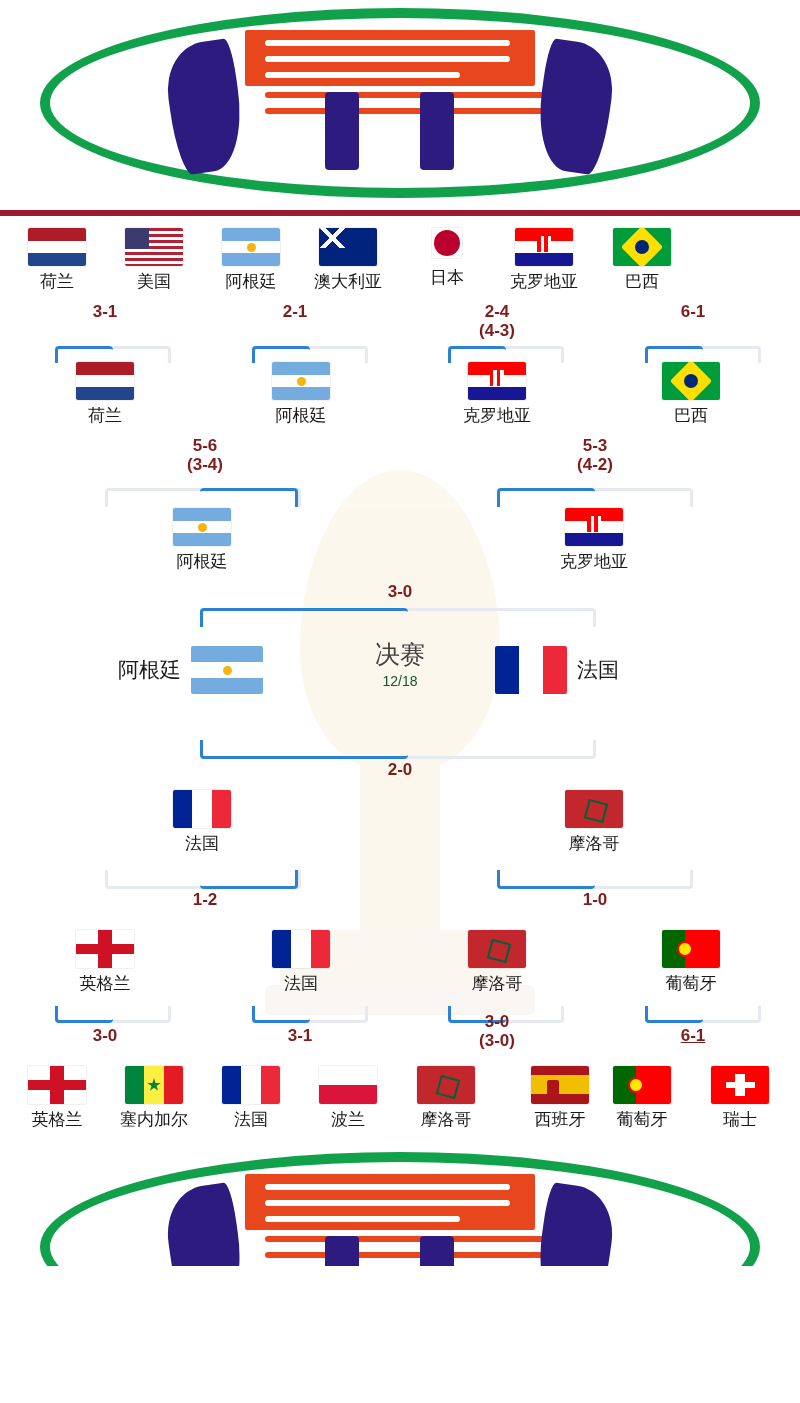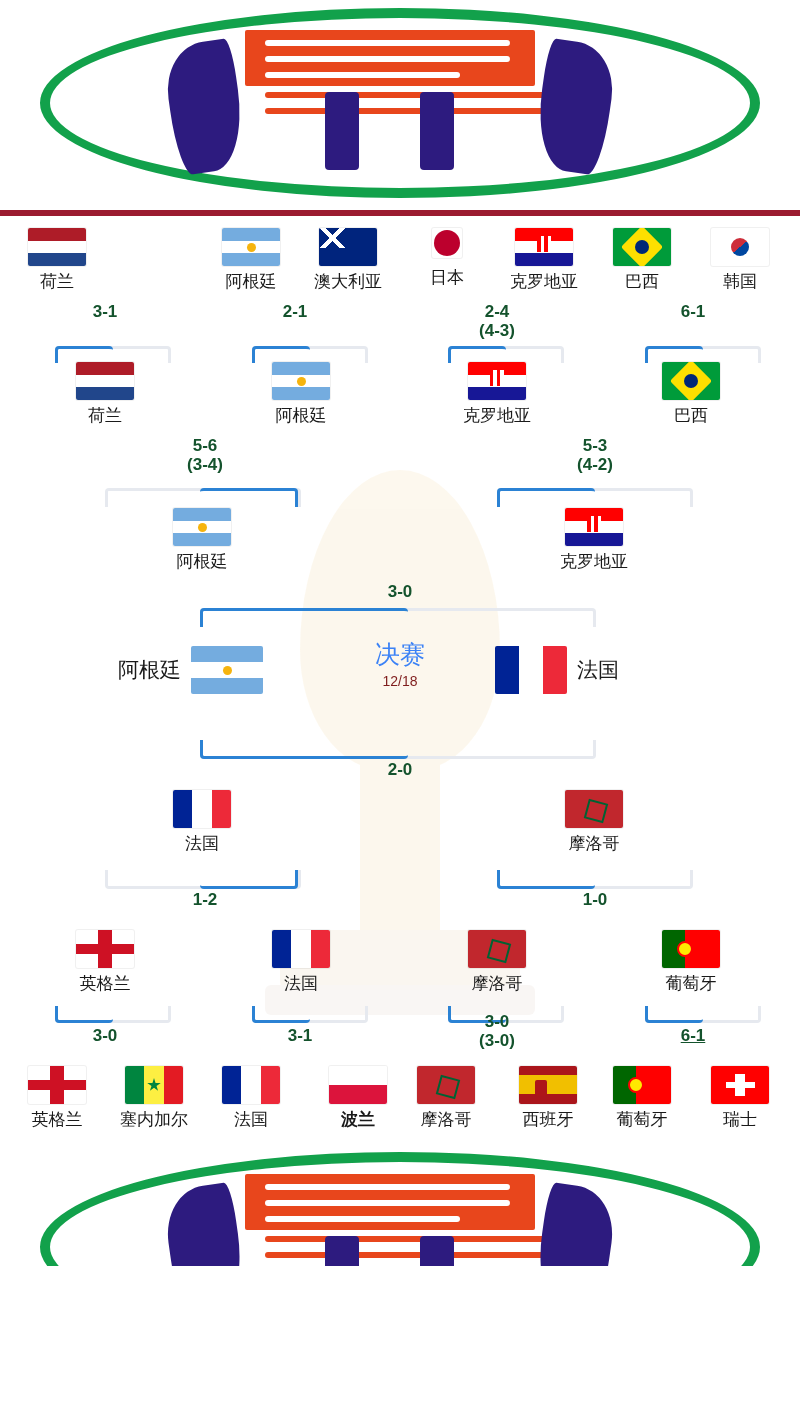--- a/index.html
+++ b/index.html
@@ -59,36 +59,36 @@
   }
   .team .flag{
     width:58px;height:38px;margin:0 auto 4px;display:block;
     box-shadow:0 0 0 1px rgba(0,0,0,.06);
     border-radius:2px;overflow:hidden;position:relative;
   }
   .team .tname{font-size:17px;color:#1a1a1a;white-space:nowrap;}
 
   .score{
     position:absolute;text-align:center;font-weight:bold;font-size:17px;
-    color:#14532d;white-space:nowrap;width:120px;line-height:19px;
+    color:#7f1d1d;white-space:nowrap;width:120px;line-height:19px;
   }
   .score small{display:block;font-weight:bold;font-size:17px;}
 
   
   .conn{position:absolute;border-color:#2b82d4;border-style:solid;border-width:0;}
   .conn.u{border-top-width:3px;border-left-width:3px;border-right-width:3px;border-radius:4px 4px 0 0;}
   .conn.d{border-bottom-width:3px;border-left-width:3px;border-right-width:3px;border-radius:0 0 4px 4px;}
   .conn.gray{border-color:#e6e9ef;}
 
   
   .final-label{
     position:absolute;left:340px;top:724px;width:120px;text-align:center;
   }
-  .final-label .ftitle{font-size:25px;color:#3b82f6;}
-  .final-label .fdate{font-size:14px;color:#7f1d1d;margin-top:2px;}
+  .final-label .ftitle{font-size:25px;color:#404040;}
+  .final-label .fdate{font-size:14px;color:#14532d;margin-top:2px;}
 
   .side-team{position:absolute;display:flex;align-items:center;gap:10px;}
   .side-team .bigflag{width:72px;height:48px;position:relative;border-radius:2px;overflow:hidden;}
   .side-team .sname{font-size:21px;}
 
   .watermark{
     position:absolute;right:16px;bottom:14px;color:#ffffff;font-size:19px;opacity:.92;
     letter-spacing:1px;
   }
 
@@ -162,40 +162,40 @@
   <div class="tr-base"></div>
     <div class="tr-base2"></div>
 </div>
 
 <div class="bracket">
 
   <div class="teamrow" style="height:72px;margin-top:12px;">
     <div class="team" style="left:7px;">
       <span class="flag f-nl"></span>
       <span class="tname">荷兰</span></div>
+    <div class="team" style="left:104px;">
+      <span class="flag f-us"></span>
+      <span class="tname">美国</span></div>
     <div class="team" style="left:201px;">
       <span class="flag f-ar"></span>
       <span class="tname">阿根廷</span></div>
     <div class="team" style="left:298px;">
       <span class="flag f-au"></span>
       <span class="tname">澳大利亚</span></div>
     <div class="team" style="left:397px;">
       <span class="flag f-jp" style="width:30px;height:30px;margin-bottom:8px;"></span>
       <span class="tname">日本</span></div>
     <div class="team" style="left:494px;">
       <span class="flag f-hr"></span>
       <span class="tname">克罗地亚</span></div>
     <div class="team" style="left:592px;">
       <span class="flag f-br">
           <span class="globe"></span>
         </span>
       <span class="tname">巴西</span></div>
-    <div class="team" style="left:690px;">
-      <span class="flag f-kr"></span>
-      <span class="tname">韩国</span></div>
   </div>
 
   <div class="row" style="height:62px;">
     <div class="score" style="left:45px;top:2px;">3-1</div>
     <div class="score" style="left:235px;top:2px;">2-1</div>
     <div class="score" style="left:437px;top:2px;">
       <span>2-4</span>
       <small>(4-3)</small>
     </div>
     <div class="score" style="left:633px;top:2px;">6-1</div>
@@ -333,27 +333,27 @@
   <div class="teamrow" style="height:72px;">
     <div class="team" style="left:7px;">
       <span class="flag f-en"></span>
       <span class="tname">英格兰</span></div>
     <div class="team" style="left:104px;">
       <span class="flag f-sn"></span>
       <span class="tname">塞内加尔</span></div>
     <div class="team" style="left:201px;">
       <span class="flag f-fr"></span>
       <span class="tname">法国</span></div>
-    <div class="team" style="left:308px;font-weight:bold;">
+    <div class="team" style="left:298px;">
       <span class="flag f-pl"></span>
       <span class="tname">波兰</span></div>
     <div class="team" style="left:396px;">
       <span class="flag f-ma"></span>
       <span class="tname">摩洛哥</span></div>
-    <div class="team" style="left:498px;">
+    <div class="team" style="left:510px;">
       <span class="flag f-es"></span>
       <span class="tname">西班牙</span></div>
     <div class="team" style="left:592px;">
       <span class="flag f-pt"></span>
       <span class="tname">葡萄牙</span></div>
     <div class="team" style="left:690px;">
       <span class="flag f-ch"></span>
       <span class="tname">瑞士</span></div>
   </div>
 </div>

